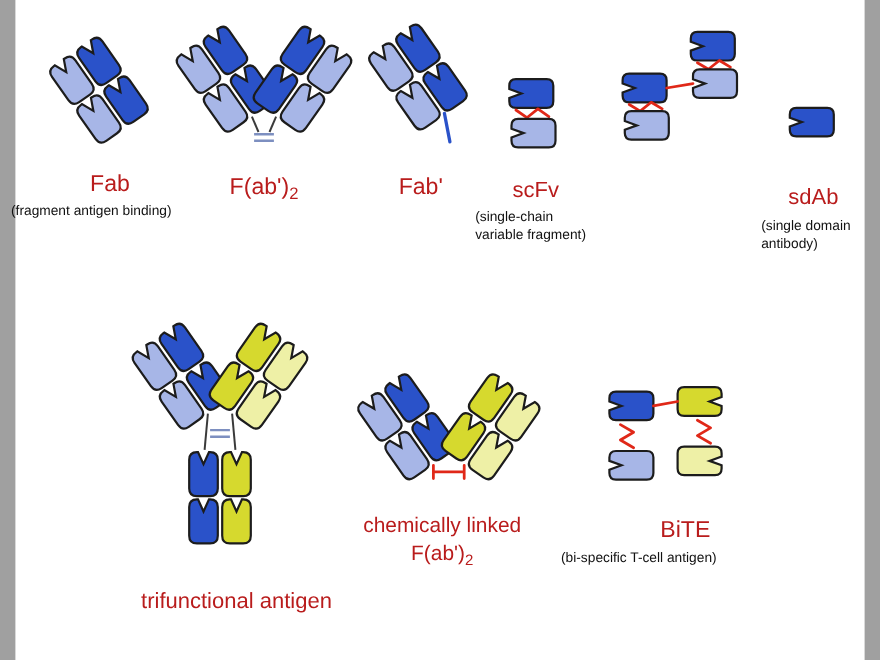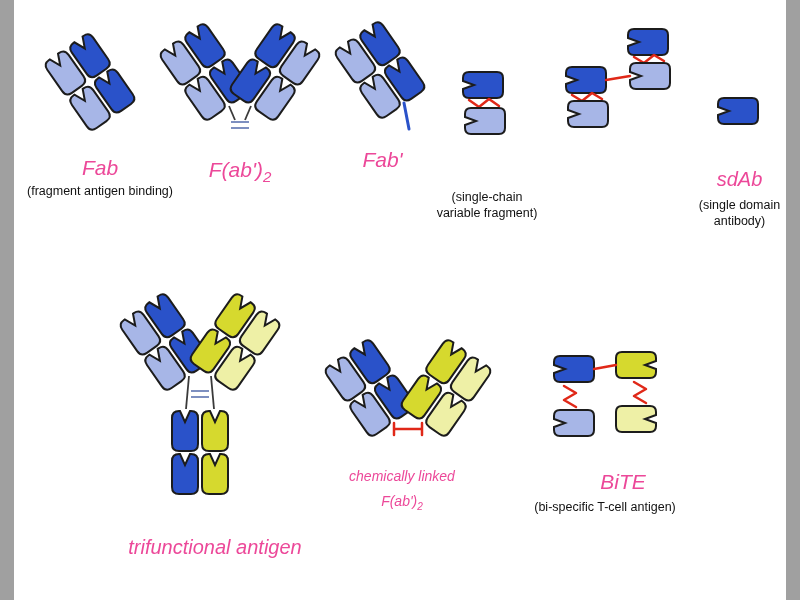--- a/index.html
+++ b/index.html
@@ -1,23 +1,23 @@
 <!DOCTYPE html>
 <html style="--dark-blue: #2a52c9; --light-blue: #a7b6e7; --dark-yellow: #d6d92e; --light-yellow: #eef0a6; --linker-red: #e02818; --outline: #1c1c1c; --frame-gray: #a0a0a0;"><head>
 <meta charset="utf-8">
 <style>
   html,body{margin:0;padding:0;background:#e8e8e8;font-family:"Liberation Sans",sans-serif;}
   #stage{position:relative;width:800px;height:600px;background:#ffffff;overflow:hidden;}
   .side-bar{position:absolute;top:0;width:14px;height:600px;background:var(--frame-gray,#a0a0a0);}
   #bar-left{left:0;} #bar-right{right:0;}
   .frag-svg{position:absolute;overflow:visible;}
-  .lbl{position:absolute;text-align:center;color:#ec4899;font-size:21px;font-style:italic;}
+  .lbl{position:absolute;text-align:center;color:#b91c1c;font-size:21px;}
   .lbl-md{font-size:20px;}
-  .lbl-sm{font-size:14px;}
-  .sub-lbl{position:absolute;text-align:center;color:#111;font-size:12.5px;line-height:1.25;}
+  .lbl-sm{font-size:19px;}
+  .sub-lbl{position:absolute;text-align:left;color:#111;font-size:12.5px;line-height:1.25;}
   sub{font-size:0.72em;}
   
   .dk{fill:var(--dark-blue);stroke:var(--outline);stroke-width:2;}
   .lt{fill:var(--light-blue);stroke:var(--outline);stroke-width:2;}
   .dy{fill:var(--dark-yellow);stroke:var(--outline);stroke-width:2;}
   .ly{fill:var(--light-yellow);stroke:var(--outline);stroke-width:2;}
   .red-link{stroke:var(--linker-red);fill:none;stroke-width:2.5;stroke-linecap:round;stroke-linejoin:round;}
   .stub{stroke:#3a3a3a;stroke-width:1.8;fill:none;}
   .hingebar{stroke:#7d8fc0;stroke-width:2.2;fill:none;}
   .tail{stroke:var(--dark-blue);stroke-width:3;fill:none;stroke-linecap:round;}
@@ -127,22 +127,23 @@
     <polyline class="red-link" points="84,32 96,39 84,46 96,53"></polyline>
     <use href="#domHR" x="66" y="56" class="ly"></use>
     <line class="red-link" x1="44" y1="19" x2="66" y2="15"></line>
   </svg>
 
   <div class="lbl" style="left:15px;top:156px;width:170px">Fab</div>
   <div class="sub-lbl" style="left:10px;top:184px;width:180px">(fragment antigen binding)</div>
 
   <div class="lbl" style="left:155px;top:158px;width:170px"><span>F(ab')</span><sub>2</sub></div>
 
-  <div class="lbl" style="left:325px;top:148px;width:115px">Fab'</div>
+  <div class="lbl" style="left:325px;top:158px;width:115px">Fab'</div>
 
+  <div class="lbl lbl-md" style="left:432px;top:162px;width:110px">scFv</div>
   <div class="sub-lbl" style="left:432px;top:190px;width:110px">(single-chain variable fragment)</div>
 
 
   <div class="lbl lbl-md" style="left:692px;top:168px;width:95px">sdAb</div>
   <div class="sub-lbl" style="left:692px;top:198px;width:95px">(single domain antibody)</div>
 
   <div class="lbl lbl-md" style="left:85px;top:536px;width:260px">trifunctional antigen</div>
 
   <div class="lbl lbl-sm" style="left:312px;top:468px;width:180px">chemically linked</div>
   <div class="lbl lbl-sm" style="left:312px;top:493px;width:180px"><span>F(ab')</span><sub>2</sub></div>

